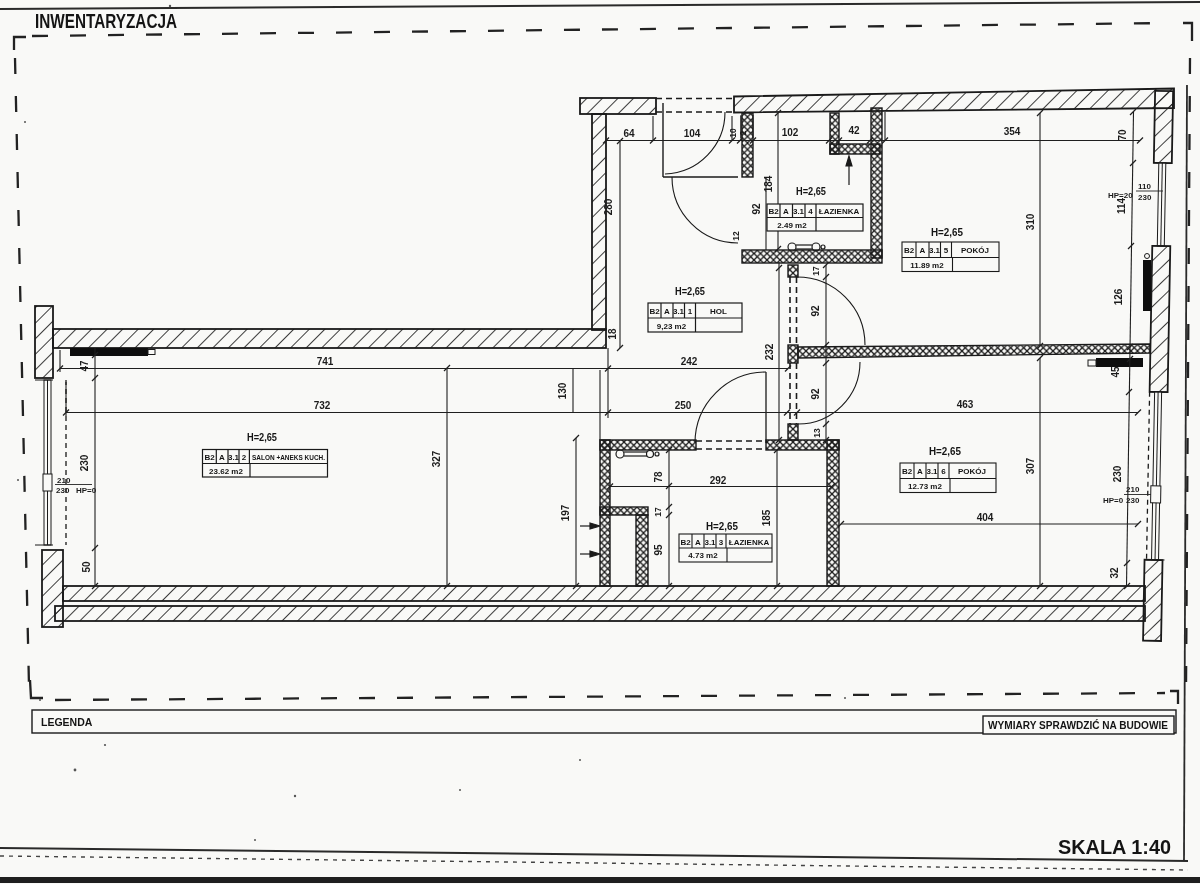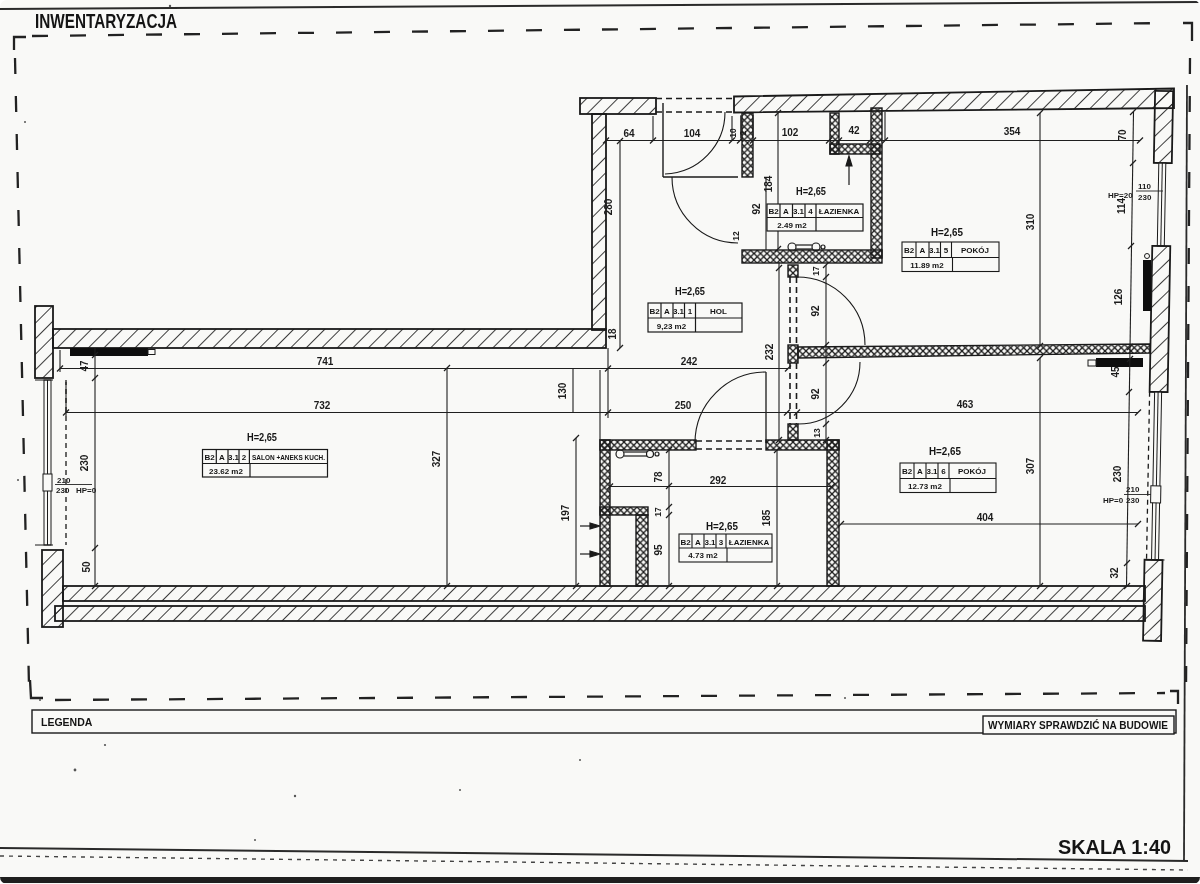--- a/index.html
+++ b/index.html
@@ -1,16 +1,16 @@
 <!DOCTYPE html>
 <html><head>
 <meta charset="utf-8">
 <style>
 html,body{margin:0;padding:0;background:#ffffff;}
-#page{width:1200px;height:884px;position:relative;background:#f9f9f7;overflow:hidden;border-radius:7px;}
+#page{width:1200px;height:884px;position:relative;background:#f9f9f7;overflow:hidden;}
 svg{position:absolute;top:0;left:0;}
 text{font-family:"Liberation Sans",sans-serif;fill:#141414;}
 .dim{font-size:10px;font-weight:bold;fill:#1c1c1c;}
 .dimb{font-size:8.5px;font-weight:bold;fill:#1c1c1c;}
 .h265{font-size:11px;font-weight:bold;}
 .tbl{font-size:8px;font-weight:bold;}
 .tbls{font-size:6.5px;font-weight:bold;}
 .win{font-size:8px;font-weight:bold;fill:#1c1c1c;}
 </style>
 </head>

